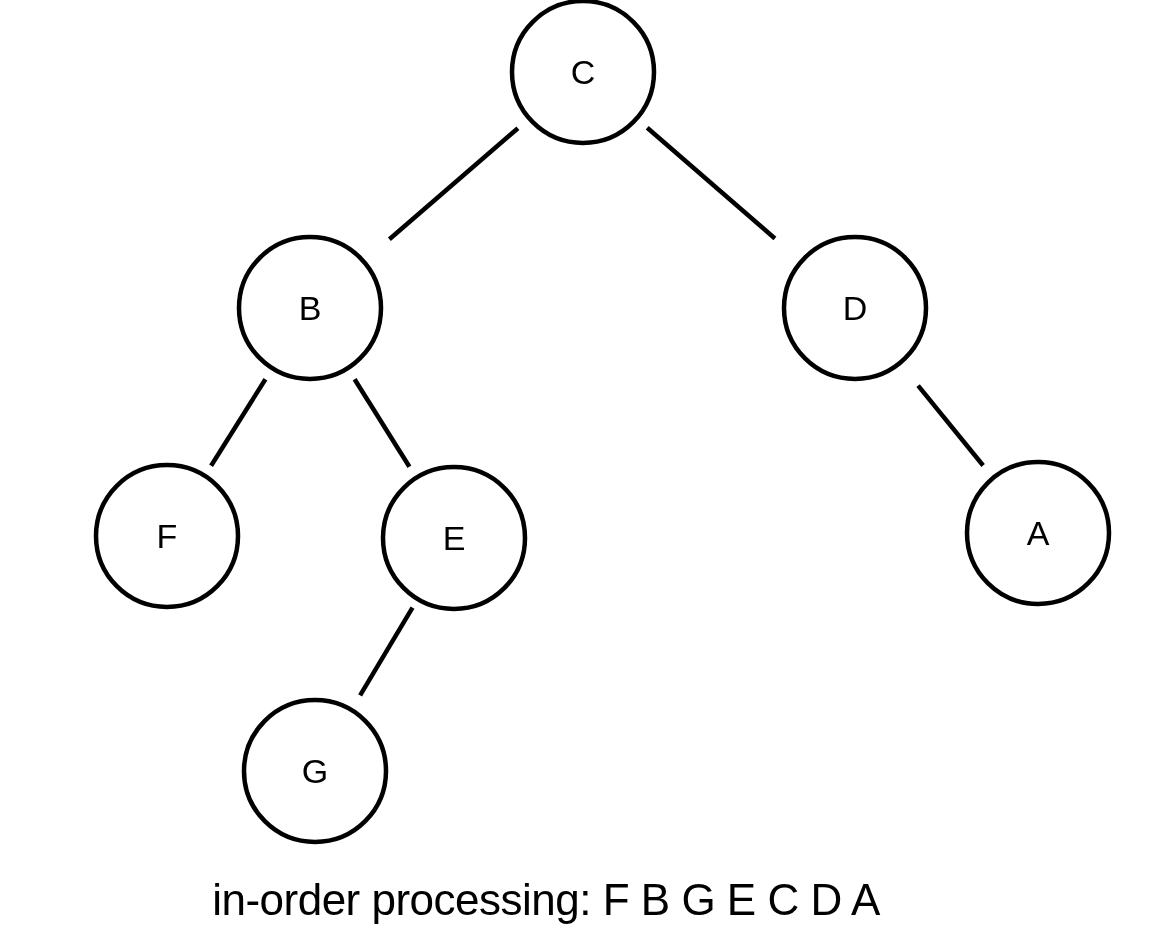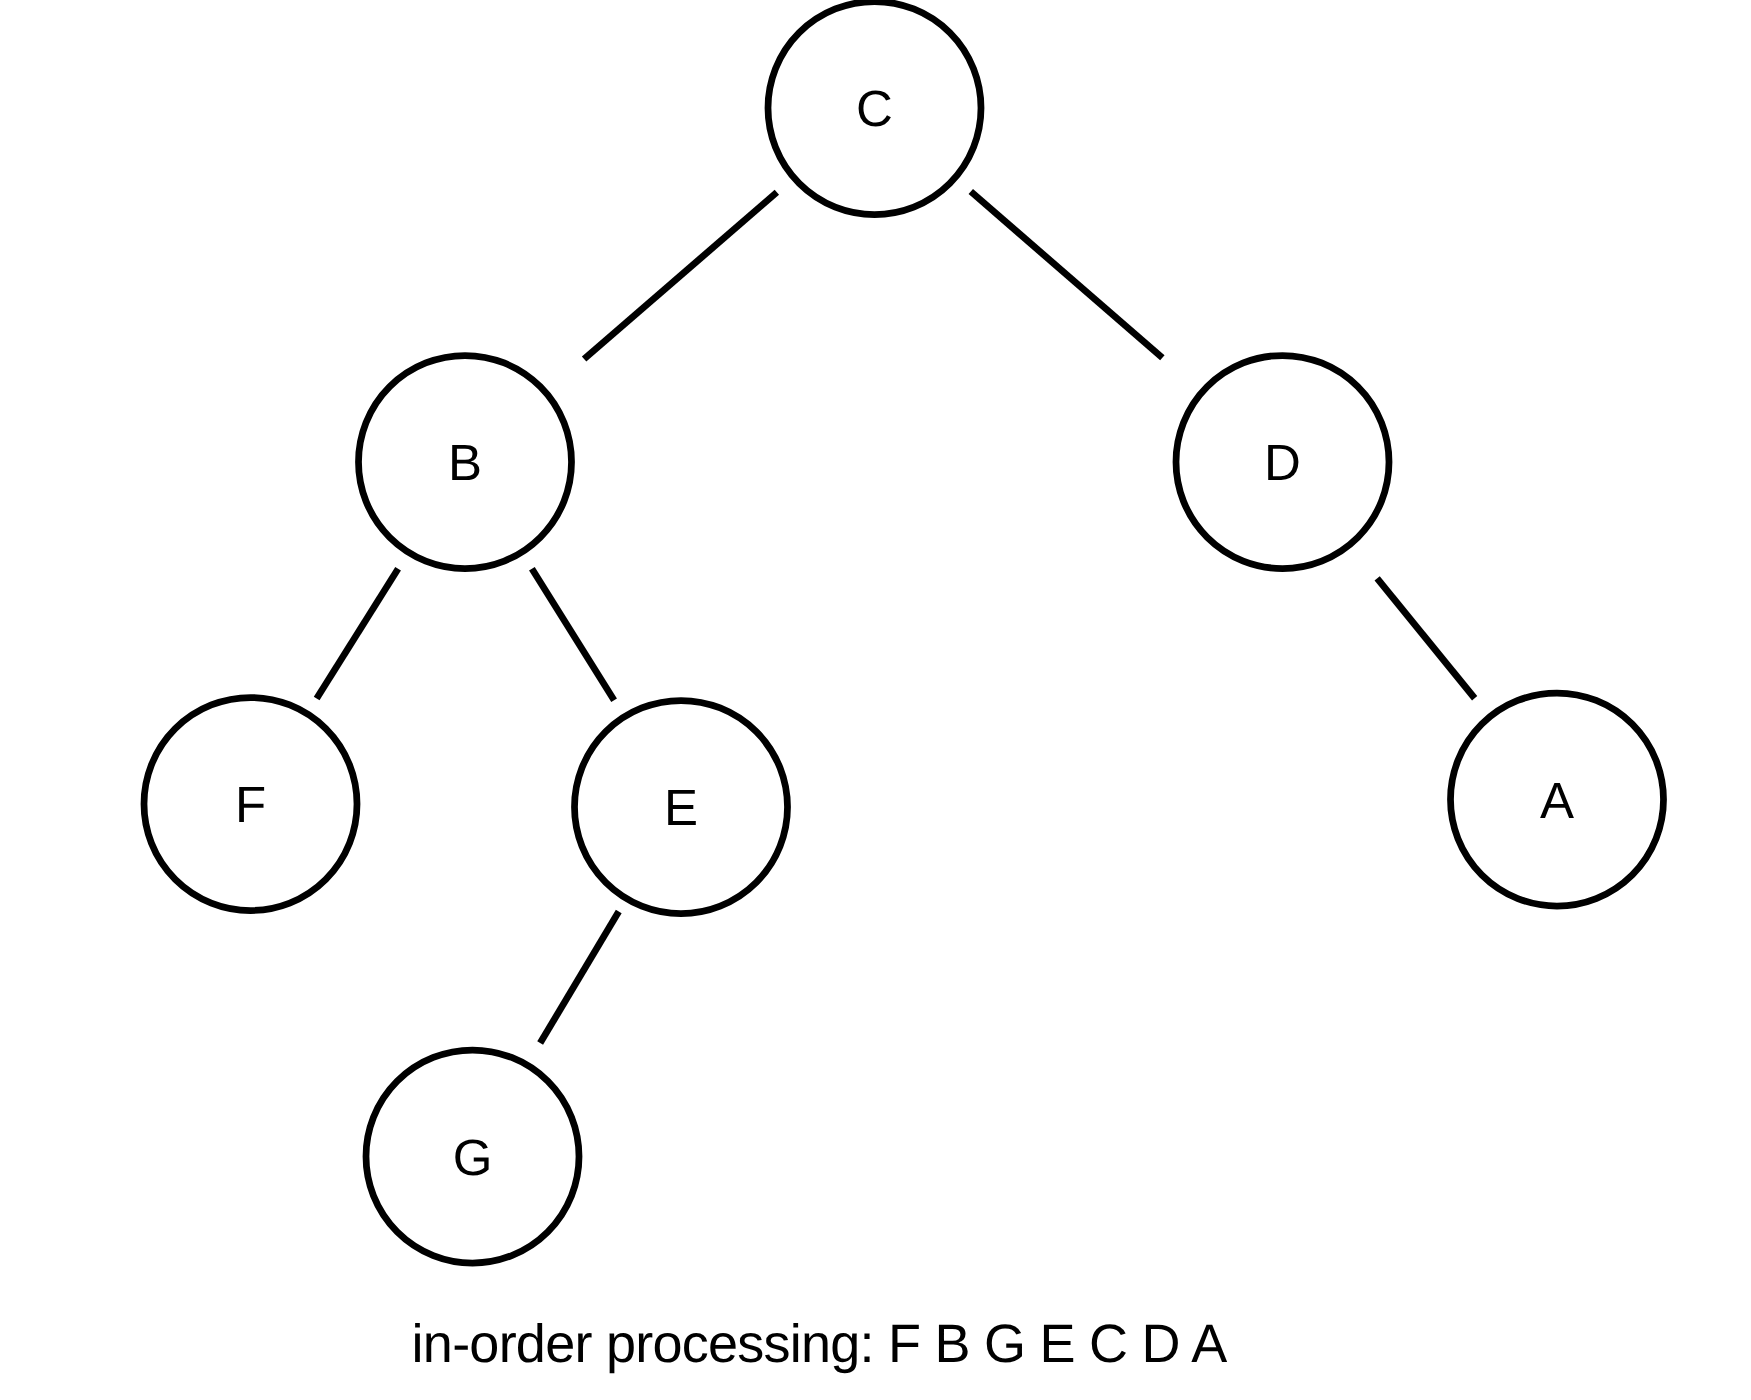--- a/index.html
+++ b/index.html
@@ -24,21 +24,21 @@
     font-family: "Liberation Sans", sans-serif;
     font-size: 34px;
     fill: #000000;
   }
   .caption {
     position: absolute;
     top: 878px;
     left: 546px;
     transform: translateX(-50%);
     white-space: nowrap;
-    font-size: 36px;
+    font-size: 44px;
     line-height: 1;
     color: #000000;
     letter-spacing: -0.5px;
   }
 </style>
 </head>
 <body>
 
 <div class="canvas">
   <svg class="tree" width="1167" height="933" viewBox="0 0 1167 933">

